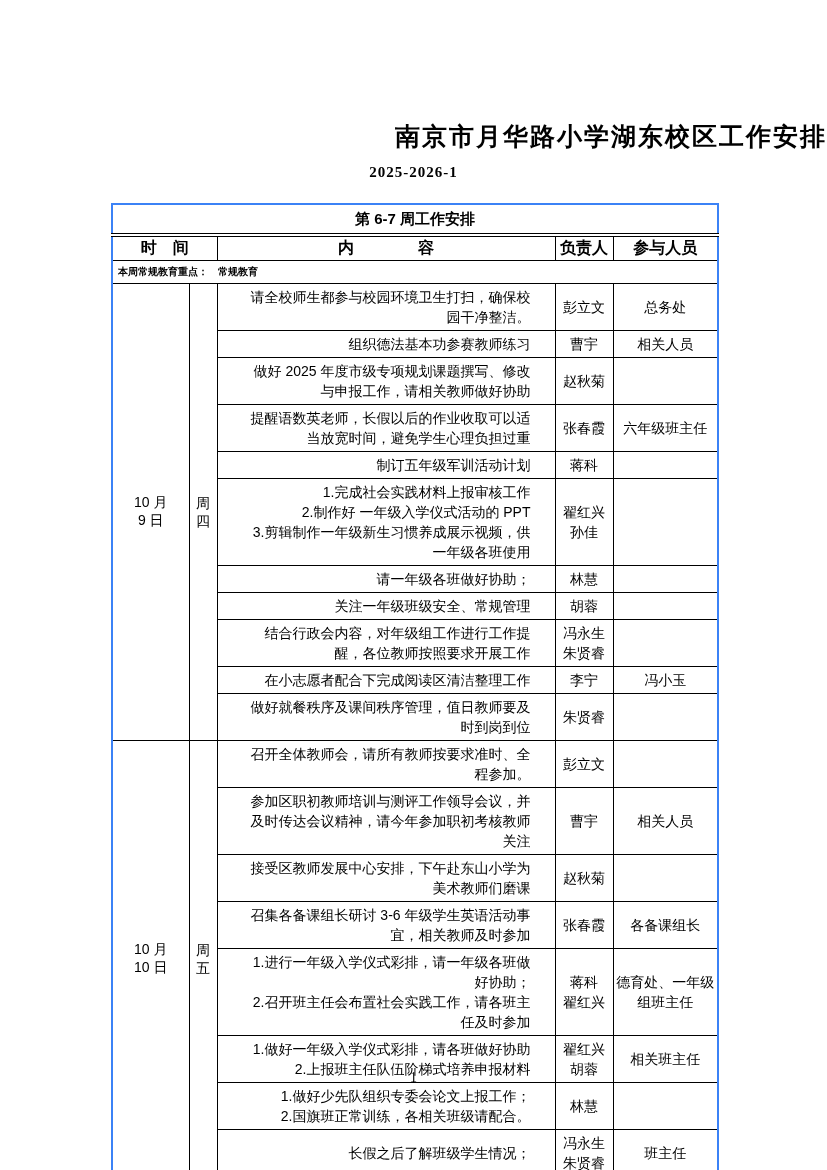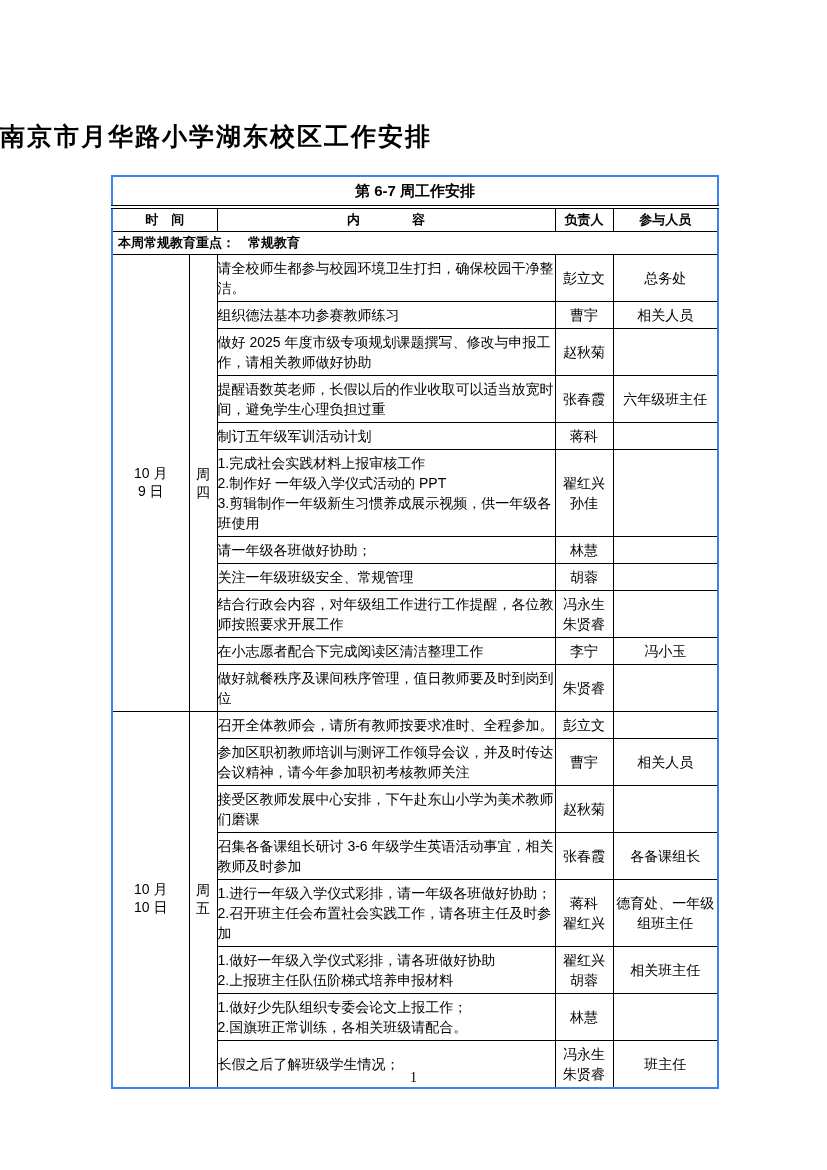--- a/index.html
+++ b/index.html
@@ -12,21 +12,21 @@
   }
   .page {
     position: relative;
     width: 827px; height: 1170px;
     background: #ffffff;
     overflow: hidden;
   }
   .doc-title {
     margin: 0;
     padding-top: 120px;
-    text-align: left;
+    text-align: right;
     font-size: 25px;
     font-weight: bold;
     letter-spacing: 2px;
   }
   .doc-subtitle {
     margin-top: 11px;
     text-align: center;
     font-size: 15px;
     font-weight: bold;
     font-family: "Liberation Serif", "DejaVu Serif", serif;
@@ -48,43 +48,43 @@
     height: 31px;
     text-align: center;
     font-weight: bold;
     font-size: 15px;
     border-bottom: 4px double #000000;
   }
   tr.header-row td {
     height: 24px;
     text-align: center;
     font-weight: bold;
-    font-size: 13px;
+    font-size: 16px;
   }
   tr.focus-row td {
     height: 23px;
     font-weight: bold;
-    font-size: 13px;
+    font-size: 10px;
     text-align: left;
     padding-left: 5px;
   }
   td.date-cell {
     text-align: center;
     padding: 18px;
   }
   td.weekday-cell {
     text-align: center;
     line-height: 18px;
     word-break: break-all;
     padding: 0 6px;
   }
   td.content-cell {
-    text-align: left;
+    text-align: right;
     line-height: 20px;
-    padding: 3px 0;
+    padding: 3px 24px;
     white-space: pre-line;
   }
   td.lead-cell, td.participants-cell {
     text-align: center;
     line-height: 20px;
     padding: 3px 2px;
     white-space: pre-line;
   }
   .page-number {
     position: absolute;
@@ -94,20 +94,21 @@
     font-size: 14px;
     font-family: "Liberation Serif", "DejaVu Serif", serif;
   }
 </style>
 </head>
 <body>
 
 <div class="page">
 
   <div class="doc-title">南京市月华路小学湖东校区工作安排</div>
+  <div class="doc-subtitle">2025-2026-1</div>
 
   <table class="schedule">
     <colgroup>
       <col style="width:77px">
       <col style="width:28px">
       <col style="width:338px">
       <col style="width:58px">
       <col style="width:105px">
     </colgroup>
 

